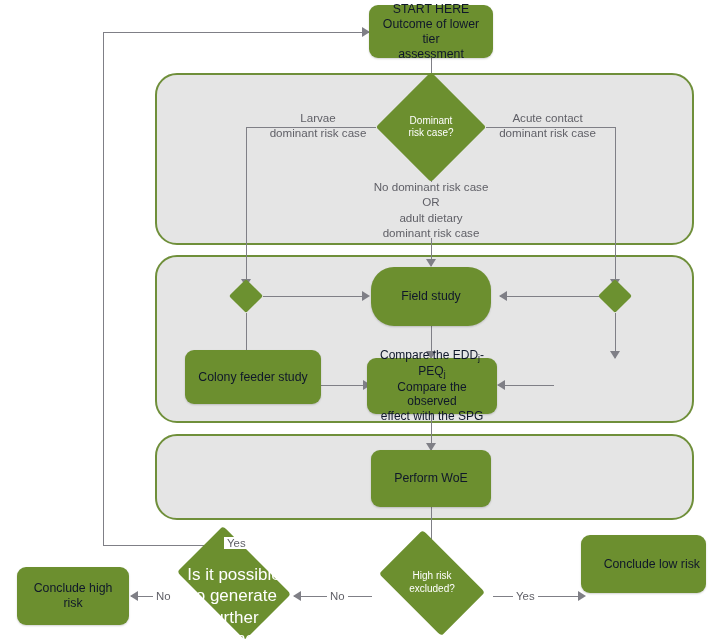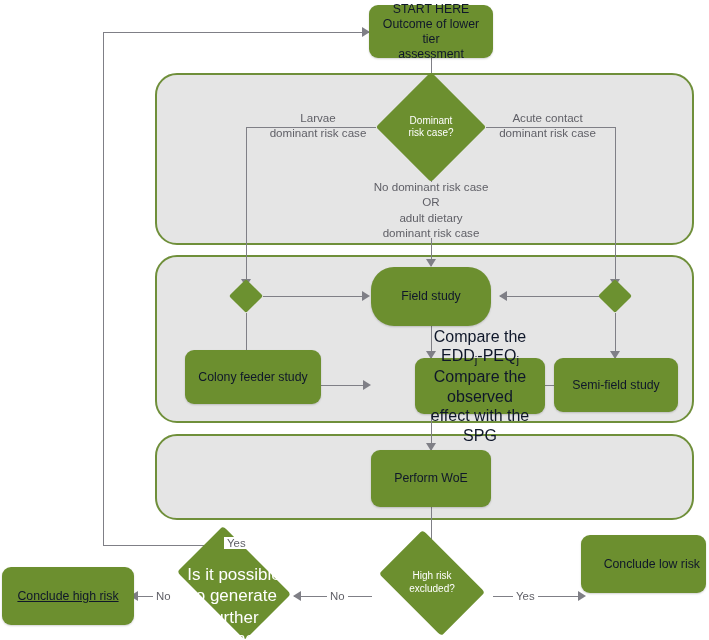--- a/index.html
+++ b/index.html
@@ -8,21 +8,21 @@
   #stage{position:absolute;left:0;top:0;width:709px;height:640px;}
 
   
   .panel{position:absolute;background:#e5e5e5;border:2px solid #6f8f3a;border-radius:22px;box-sizing:border-box;}
 
   
   .node{position:absolute;box-sizing:border-box;background:#6c8f2f;color:#0f172a;
         border-radius:9px;display:flex;align-items:center;justify-content:center;
         text-align:center;line-height:1.22;font-size:12.3px;padding:2px 6px;
         box-shadow:0 1px 2px rgba(0,0,0,.18);}
-  .node.small{font-size:16px;margin-left:48px;}
+  .node.small{font-size:12px;}
 
   
   .diamond{position:absolute;display:flex;align-items:center;justify-content:center;}
   .diamond .dshape{position:absolute;left:0;top:0;width:100%;height:100%;
         background:#6c8f2f;transform:rotate(45deg);border-radius:3px;}
   .diamond .dlabel{position:relative;z-index:2;color:#fff;text-align:center;
         font-size:10px;line-height:1.25;white-space:pre-line;}
   .minidiamond{position:absolute;}
   .minidiamond .dshape{position:absolute;left:0;top:0;width:100%;height:100%;
         background:#6c9130;transform:rotate(45deg);border-radius:2px;}
@@ -128,23 +128,20 @@
   </div>
 
   <div class="node" style="left:371px;top:267px;width:120px;height:59px;border-radius:23px;">
     <span>Field study</span>
   </div>
 
   <div class="node" style="left:185px;top:350px;width:136px;height:54px;">
     <span>Colony feeder study</span>
   </div>
 
-  <div class="node" style="left:554px;top:358px;width:124px;height:54px;">
-    <span>Semi-field study</span>
-  </div>
 
   <div class="node small" style="left:367px;top:358px;width:130px;height:56px;">
     <div style="width:100%;">
       <div><span>Compare the EDD</span><sub>j</sub><span>-PEQ</span><sub>j</sub></div>
       <div>Compare the observed</div>
       <div>effect with the SPG</div>
     </div>
   </div>
 
   <div class="node" style="left:371px;top:450px;width:120px;height:57px;">
@@ -157,21 +154,21 @@
 excluded?</div>
   </div>
 
   <div class="diamond" style="left:172px;top:552px;width:124px;height:88px;">
     <div class="dshape" style="left:31px;top:0px;width:62px;height:62px;transform:rotate(45deg) scale(1.55,1.05);"></div>
     <div class="dlabel" style="width:124px;position:absolute;left:0;top:12px;font-size:17px;">Is it possible
 to generate further
 evidence?</div>
   </div>
 
-  <div class="node" style="left:2px;top:567px;width:132px;height:58px;text-decoration:underline;">
+  <div class="node" style="left:17px;top:567px;width:112px;height:58px;">
     <span>Conclude high risk</span>
   </div>
 
   <div class="node" style="left:581px;top:535px;width:125px;height:58px;justify-content:flex-end;">
     <span>Conclude low risk</span>
   </div>
 
   <div class="etext" style="left:252px;top:110px;width:132px;">Larvae
 dominant risk case</div>
 

